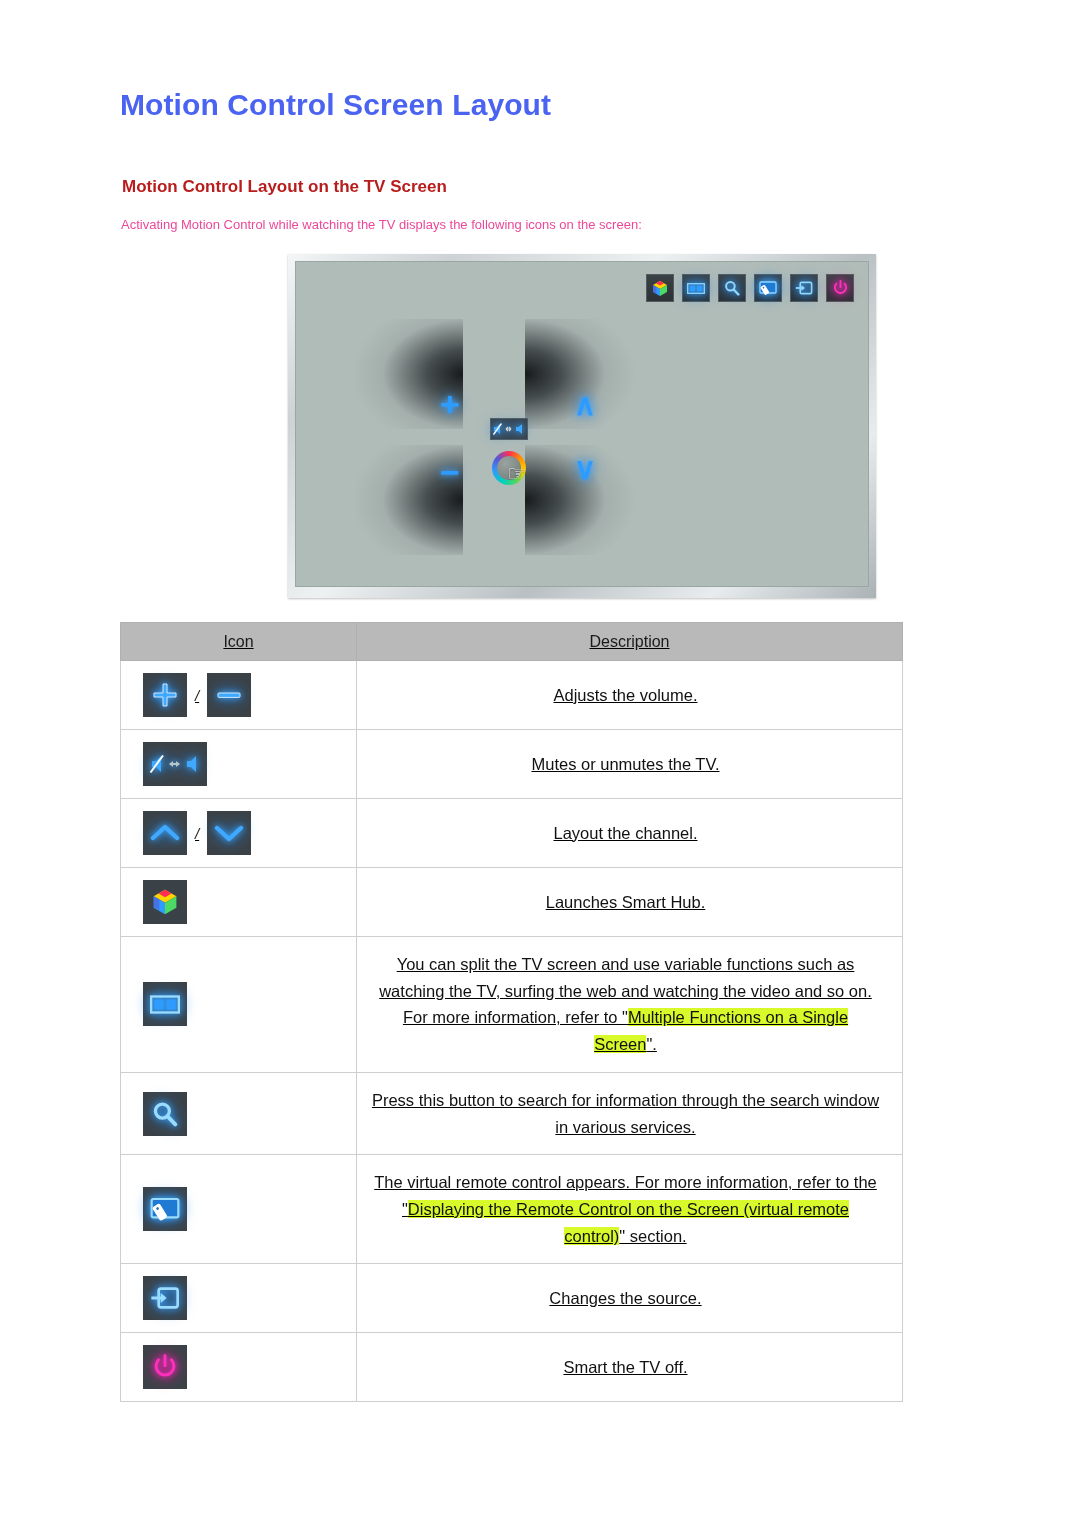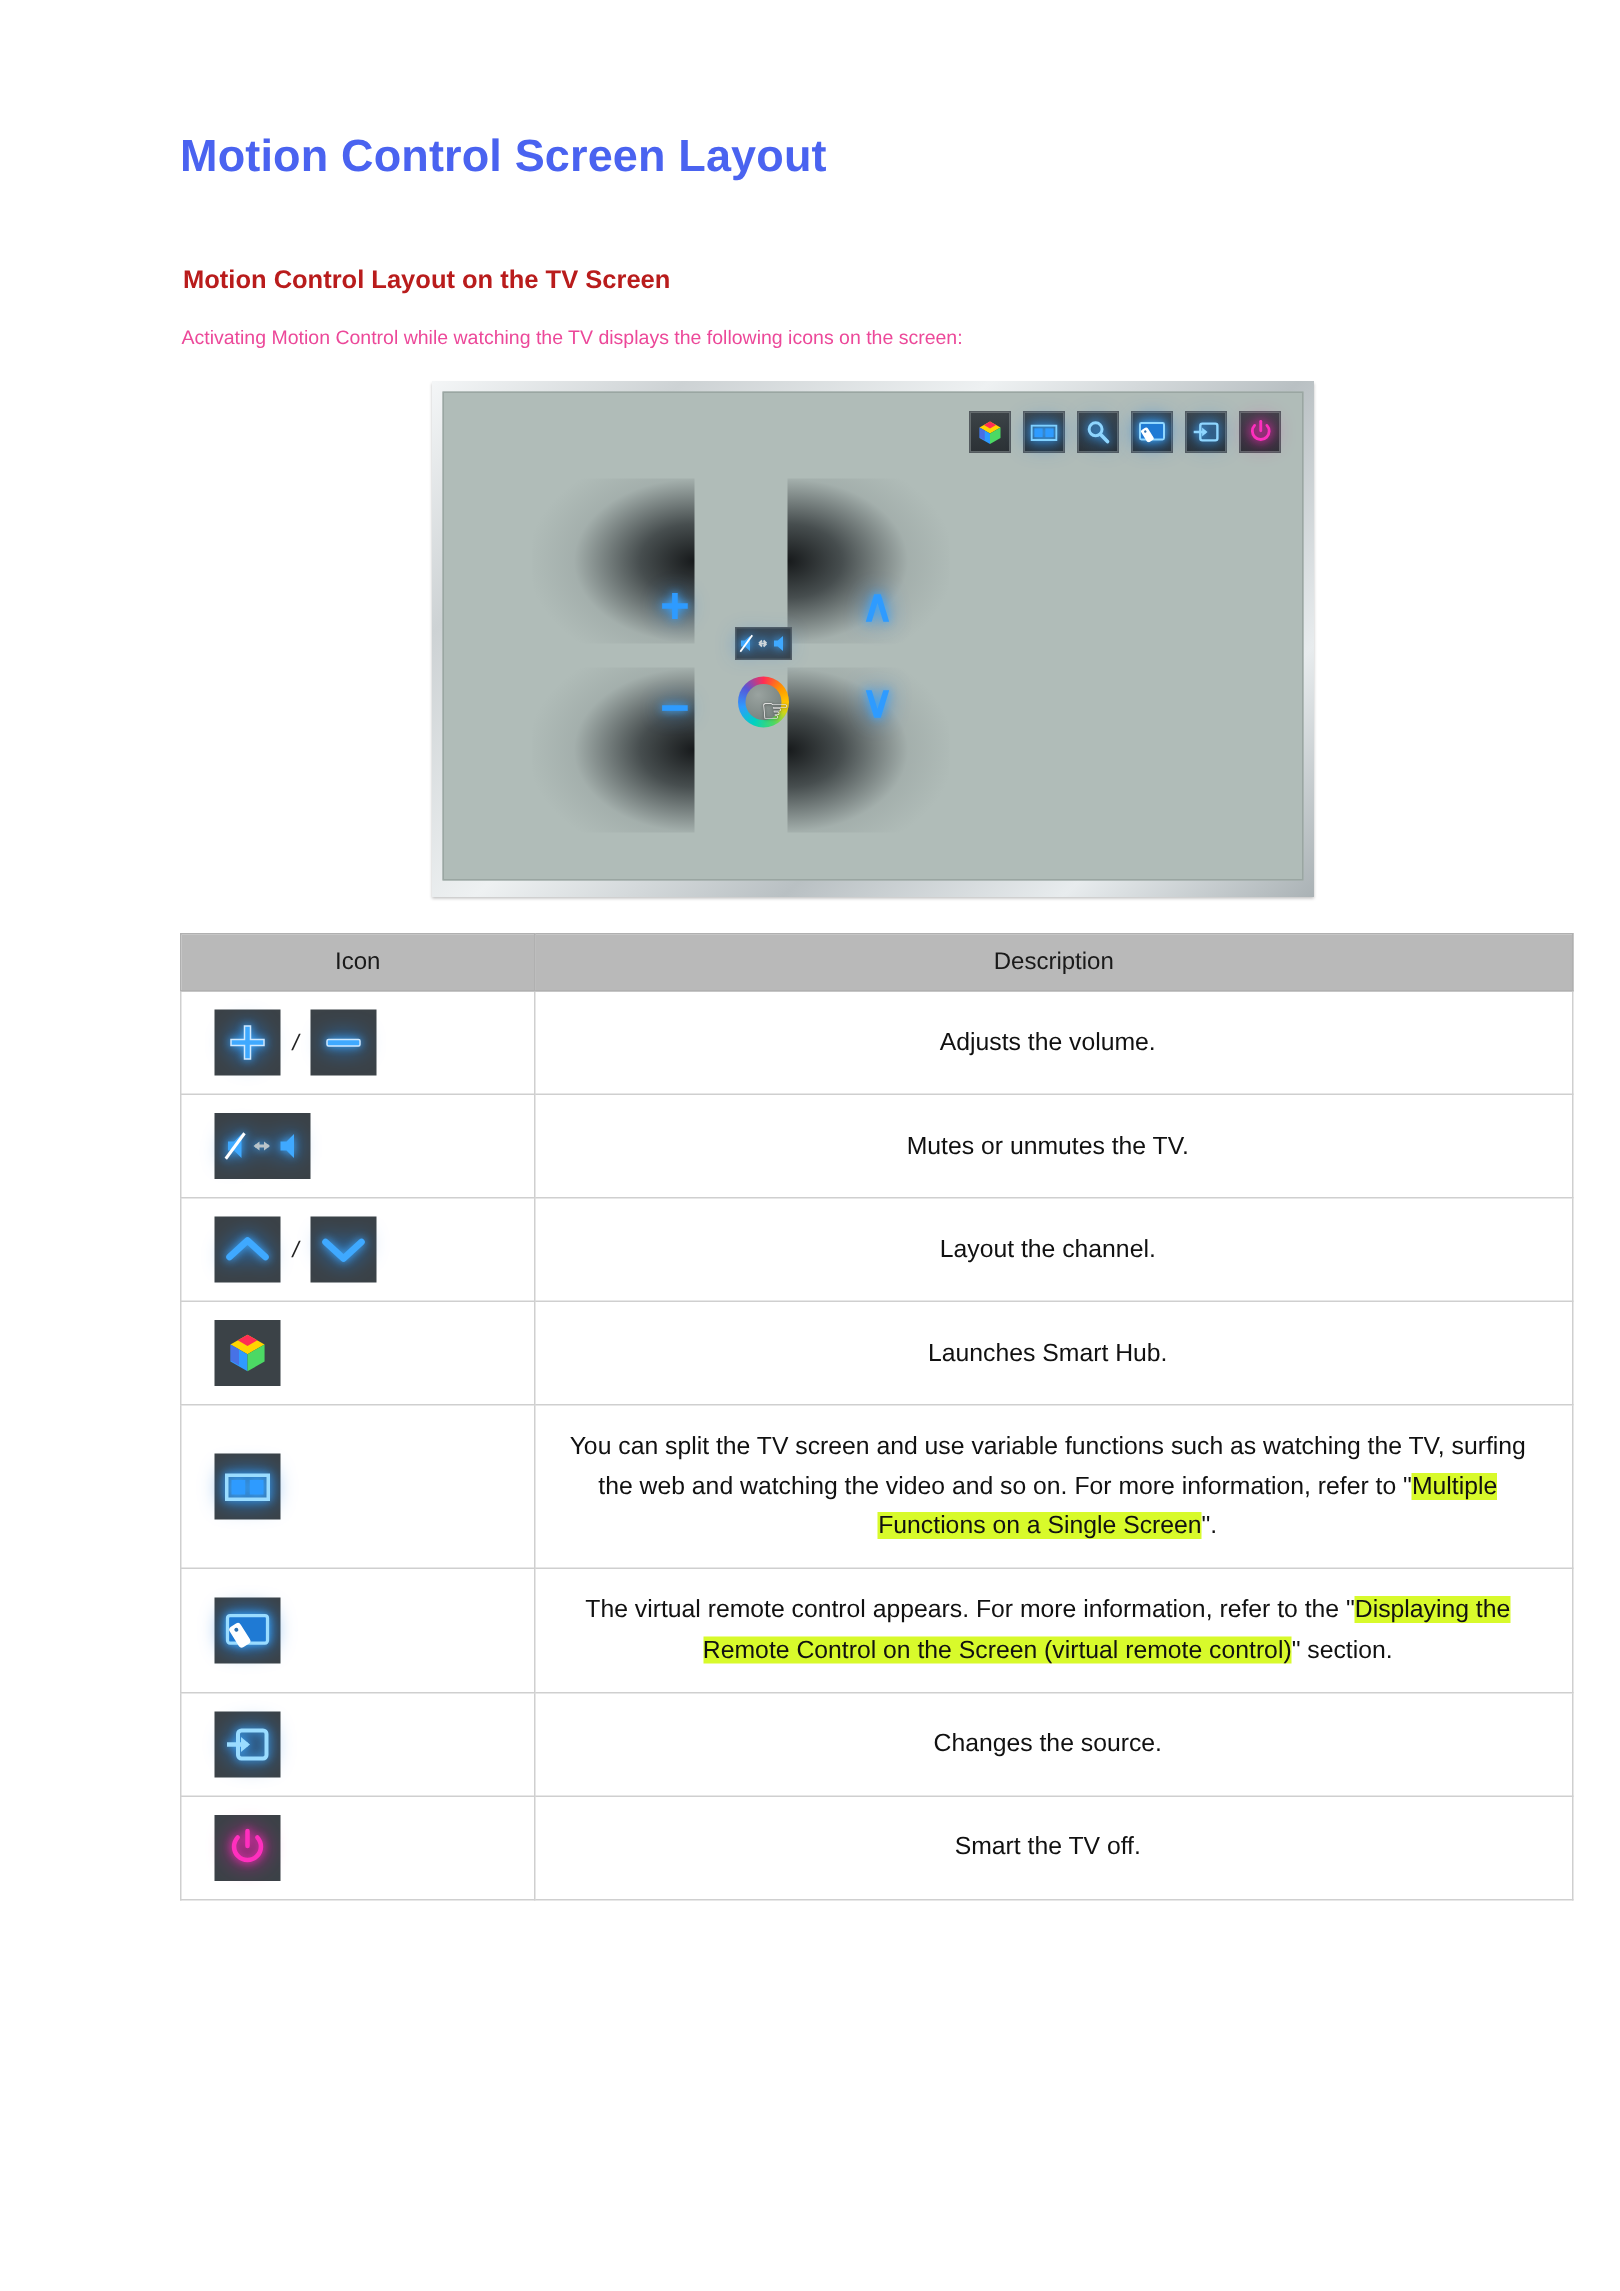--- a/index.html
+++ b/index.html
@@ -132,23 +132,24 @@
     left: 15px; top: 12px;
     font-size: 22px; line-height: 1;
     color: #ffffff;
     text-shadow: 0 0 1px #555, 0 1px 2px rgba(0,0,0,.55);
   }
 
   
   .icon-table {
     position: absolute;
     left: 76px; top: 622px;
-    width: 929px;
+    width: 783px;
     border-collapse: collapse;
     table-layout: fixed;
+    text-decoration: underline;
   }
   .icon-table th, .icon-table td {
     border: 1px solid #cfcfcf;
     vertical-align: middle;
   }
   .icon-table thead th {
     background: #b9b9b9;
     color: #1a1a1a;
     font-size: 16px;
     font-weight: normal;
@@ -378,20 +379,31 @@
             <svg width="30" height="19" viewBox="0 0 18 11" class="neon">
               <rect x="0.7" y="0.7" width="16.6" height="9.6" fill="none" stroke="#9adcff" stroke-width="1.4"></rect>
               <rect x="2.6" y="2.6" width="5.5" height="5.8" fill="#2e9bff"></rect>
               <rect x="9.9" y="2.6" width="5.5" height="5.8" fill="#2e9bff"></rect>
             </svg>
           </span>
         </td>
         <td class="cell-desc"><span>You can split the TV screen and use variable functions such as watching the TV, surfing the web and watching the video and so on. For more information, refer to "</span><span class="hl">Multiple Functions on a Single Screen</span><span>".</span></td>
       </tr>
 
+      <tr>
+        <td class="cell-icon">
+          <span class="tile">
+            <svg width="26" height="26" viewBox="0 0 16 16" class="neon">
+              <circle cx="6.4" cy="6.2" r="4.3" fill="none" stroke="#9adcff" stroke-width="2"></circle>
+              <line x1="9.6" y1="9.5" x2="14.3" y2="14.4" stroke="#9adcff" stroke-width="2.4" stroke-linecap="round"></line>
+            </svg>
+          </span>
+        </td>
+        <td class="cell-desc">Press this button to search for information through the search window in various services.</td>
+      </tr>
 
       <tr>
         <td class="cell-icon">
           <span class="tile">
             <svg width="30" height="24" viewBox="0 0 18 14" class="neon">
               <rect x="1" y="1" width="16" height="11" rx="1" fill="#1f7ad4" stroke="#9adcff" stroke-width="1.3"></rect>
               <g transform="rotate(-32 7 8)">
                 <rect x="3" y="3.4" width="5.2" height="9.6" rx="1.4" fill="#ffffff"></rect>
                 <circle cx="5.6" cy="5.6" r="0.8" fill="#2b6fb0"></circle>
               </g>

